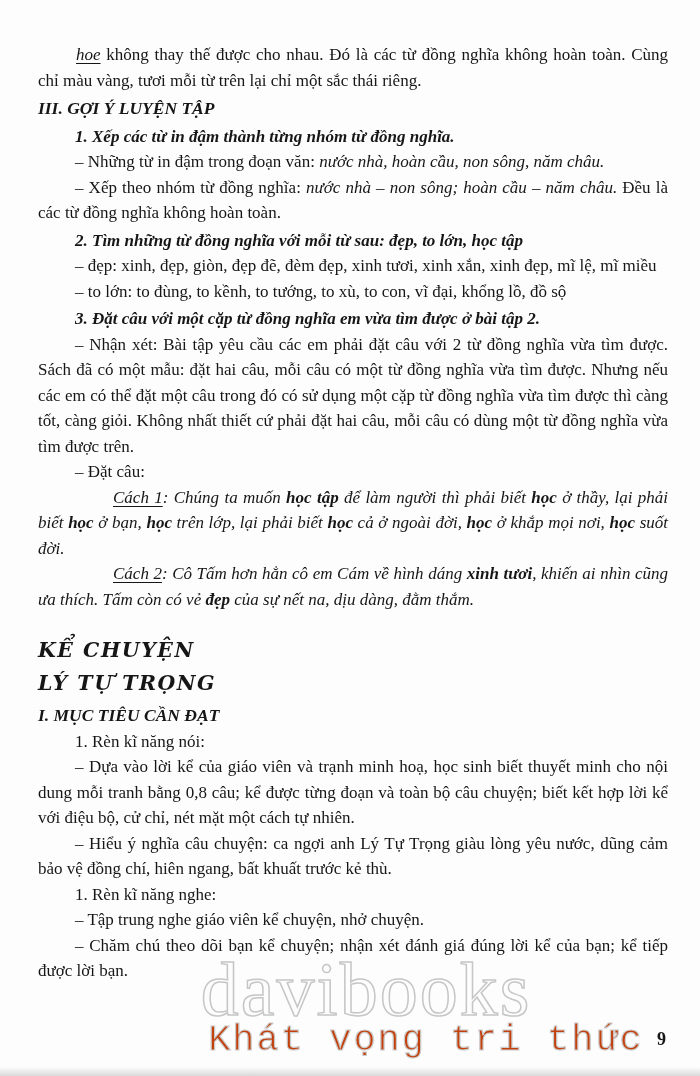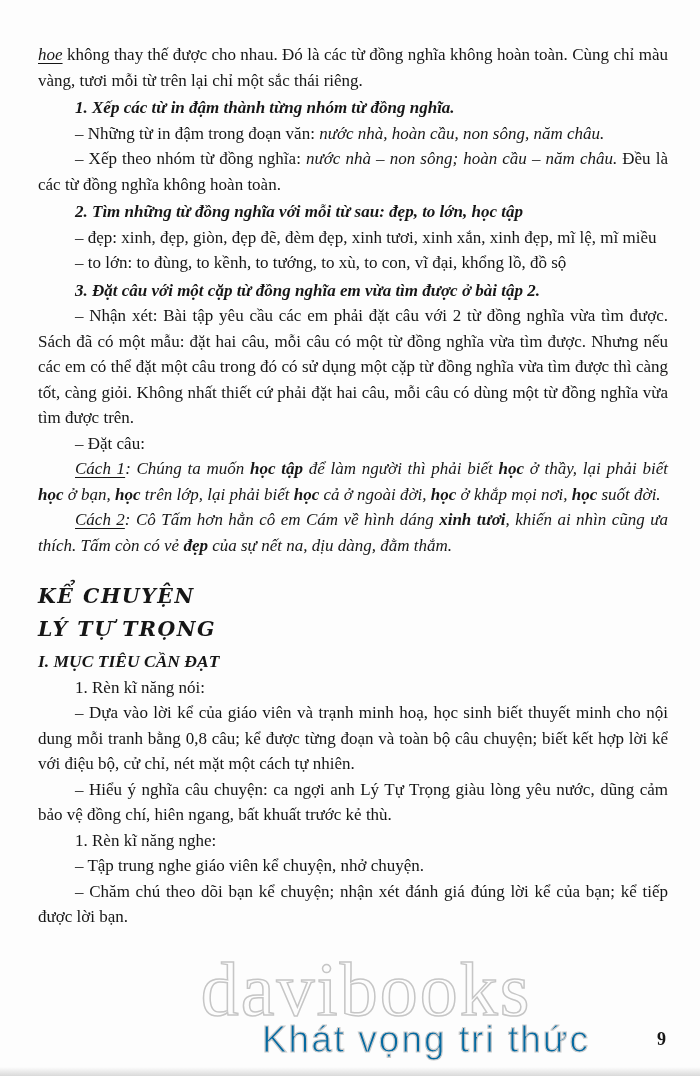--- a/index.html
+++ b/index.html
@@ -51,43 +51,43 @@
     font-size:20.5px;
     letter-spacing:1.5px;
     text-indent:0 !important;
     text-align:left !important;
   }
   .mt-lg { margin-top:26px !important; }
   .mt-sm { margin-top:7px !important; }
   .center { text-align:right; }
   .b { font-weight:bold; }
   .i { font-style:italic; }
-  .u { text-decoration:underline; text-underline-offset:3px; }
+  .u { text-decoration:underline; text-underline-offset:3px;margin-left:38px; }
   .watermark {
     position:absolute; left:0; right:0; bottom:16px;
     text-align:center;
     z-index:1;
     user-select:none;
     padding-left:32px;
   }
   .wm-brand {
     display:block;
     font-family:"Liberation Serif",serif;
     font-size:76px; line-height:62px;
     letter-spacing:2px;
     color:#fdfdfd;
     -webkit-text-stroke:1.5px #c6c6c6;
   }
   .wm-slogan {
     display:block;
-    font-family:Liberation Sans, sans-serif;
+    font-family:Liberation Mono, monospace;
     font-size:37px; line-height:40px;
     letter-spacing:2px;
     margin-left:120px;
-    color:#0369a1;
+    color:#c2410c;
     -webkit-text-stroke:1.2px #cccccc;
   }
   .page-number {
     position:absolute;
     right:34px; bottom:26px;
     font-weight:bold;
     font-size:18px;
     z-index:3;
   }
 </style>
@@ -97,20 +97,21 @@
 <div class="page">
 
   <div class="watermark">
     <span class="wm-brand">davibooks</span>
     <span class="wm-slogan">Khát vọng tri thức</span>
   </div>
 
   <div class="content">
     <p class="no-indent"><span class="i u">hoe</span><span> không thay thế được cho nhau. Đó là các từ đồng nghĩa không hoàn toàn. Cùng chỉ màu vàng, tươi mỗi từ trên lại chỉ một sắc thái riêng.</span></p>
 
+    <p class="h-section">III. GỢI Ý LUYỆN TẬP</p>
     <p class="h-item">1. Xếp các từ in đậm thành từng nhóm từ đồng nghĩa.</p>
     <p><span>– Những từ in đậm trong đoạn văn: </span><span class="i">nước nhà, hoàn cầu, non sông, năm châu.</span></p>
     <p><span>– Xếp theo nhóm từ đồng nghĩa: </span><span class="i">nước nhà – non sông; hoàn cầu – năm châu.</span><span> Đều là các từ đồng nghĩa không hoàn toàn.</span></p>
 
     <p class="h-item">2. Tìm những từ đồng nghĩa với mỗi từ sau: đẹp, to lớn, học tập</p>
     <p>– đẹp: xinh, đẹp, giòn, đẹp đẽ, đèm đẹp, xinh tươi, xinh xắn, xinh đẹp, mĩ lệ, mĩ miều</p>
     <p>– to lớn: to đùng, to kềnh, to tướng, to xù, to con, vĩ đại, khổng lồ, đồ sộ</p>
 
     <p class="h-item">3. Đặt câu với một cặp từ đồng nghĩa em vừa tìm được ở bài tập 2.</p>
     <p>– Nhận xét: Bài tập yêu cầu các em phải đặt câu với 2 từ đồng nghĩa vừa tìm được. Sách đã có một mẫu: đặt hai câu, mỗi câu có một từ đồng nghĩa vừa tìm được. Nhưng nếu các em có thể đặt một câu trong đó có sử dụng một cặp từ đồng nghĩa vừa tìm được thì càng tốt, càng giỏi. Không nhất thiết cứ phải đặt hai câu, mỗi câu có dùng một từ đồng nghĩa vừa tìm được trên.</p>

